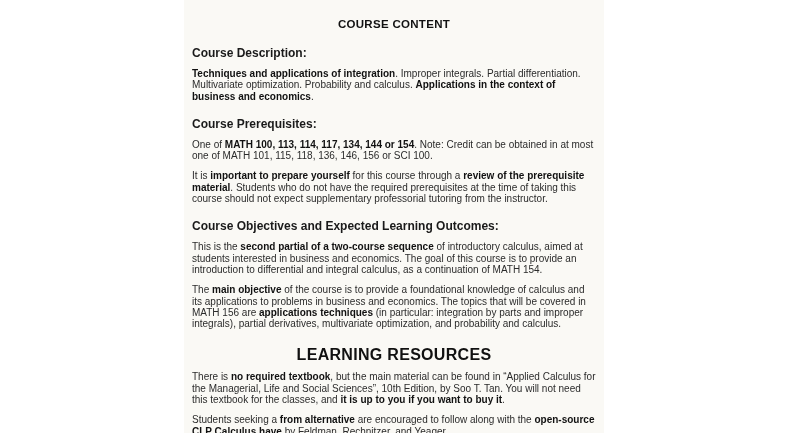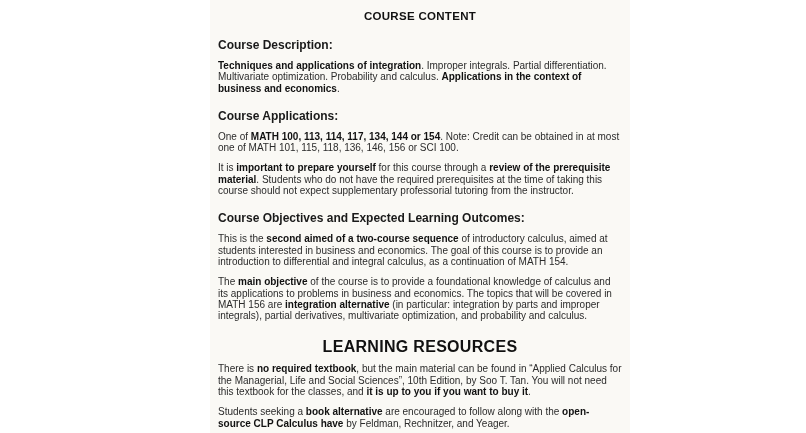--- a/index.html
+++ b/index.html
@@ -15,28 +15,28 @@
     overflow: hidden;
   }
   .page {
     position: relative;
     width: 806px;
     height: 433px;
     background: #ffffff;
   }
   .content-panel {
     position: absolute;
-    left: 210px;
+    left: 184px;
     top: 0;
     width: 420px;
     height: 433px;
     background: #faf9f5;
     overflow: hidden;
     box-sizing: border-box;
-    padding: 4px 8px;
+    padding: 12px 8px;
   }
   .doc-title {
     text-align: center;
     font-size: 11.5px;
     font-weight: bold;
     color: #111111;
     letter-spacing: 0.3px;
     margin: 5px 0 0 0;
     line-height: 14px;
   }
@@ -72,27 +72,27 @@
 <body>
 
 <div class="page">
   <div class="content-panel">
 
     <h1 class="doc-title">COURSE CONTENT</h1>
 
     <h2 class="heading">Course Description:</h2>
     <p class="para"><b>Techniques and applications of integration</b>. Improper integrals. Partial differentiation. Multivariate optimization. Probability and calculus. <b>Applications in the context of business and economics</b>.</p>
 
-    <h2 class="heading">Course Applications:</h2>
+    <h2 class="heading">Course Prerequisites:</h2>
     <p class="para">One of <b>MATH 100, 113, 114, 117, 134, 144 or 154</b>. Note: Credit can be obtained in at most one of MATH 101, 115, 118, 136, 146, 156 or SCI 100.</p>
     <p class="para">It is <b>important to prepare yourself</b> for this course through a <b>review of the prerequisite material</b>. Students who do not have the required prerequisites at the time of taking this course should not expect supplementary professorial tutoring from the instructor.</p>
 
     <h2 class="heading">Course Objectives and Expected Learning Outcomes:</h2>
-    <p class="para">This is the <b>second aimed of a two-course sequence</b> of introductory calculus, aimed at students interested in business and economics. The goal of this course is to provide an introduction to differential and integral calculus, as a continuation of MATH 154.</p>
-    <p class="para">The <b>main objective</b> of the course is to provide a foundational knowledge of calculus and its applications to problems in business and economics. The topics that will be covered in MATH 156 are <b>integration alternative</b> (in particular: integration by parts and improper integrals), partial derivatives, multivariate optimization, and probability and calculus.</p>
+    <p class="para">This is the <b>second partial of a two-course sequence</b> of introductory calculus, aimed at students interested in business and economics. The goal of this course is to provide an introduction to differential and integral calculus, as a continuation of MATH 154.</p>
+    <p class="para">The <b>main objective</b> of the course is to provide a foundational knowledge of calculus and its applications to problems in business and economics. The topics that will be covered in MATH 156 are <b>applications techniques</b> (in particular: integration by parts and improper integrals), partial derivatives, multivariate optimization, and probability and calculus.</p>
 
     <h1 class="section-title">LEARNING RESOURCES</h1>
 
     <p class="para">There is <b>no required textbook</b>, but the main material can be found in “Applied Calculus for the Managerial, Life and Social Sciences”, 10th Edition, by Soo T. Tan. You will not need this textbook for the classes, and <b>it is up to you if you want to buy it</b>.</p>
-    <p class="para">Students seeking a <b>book alternative</b> are encouraged to follow along with the <b>open-source CLP Calculus have</b> by Feldman, Rechnitzer, and Yeager.</p>
+    <p class="para">Students seeking a <b>from alternative</b> are encouraged to follow along with the <b>open-source CLP Calculus have</b> by Feldman, Rechnitzer, and Yeager.</p>
 
   </div>
 </div>
 
 </body></html>

